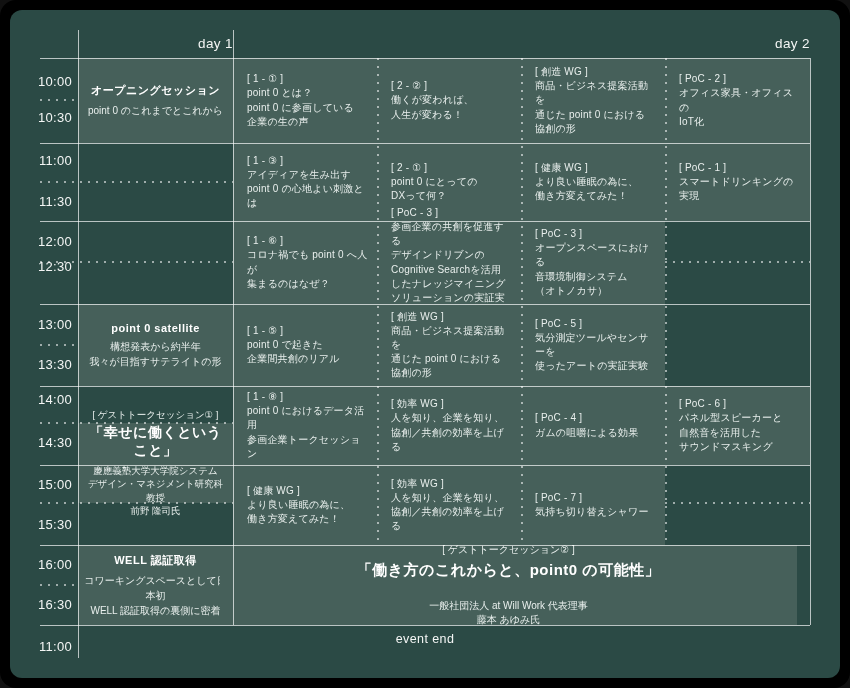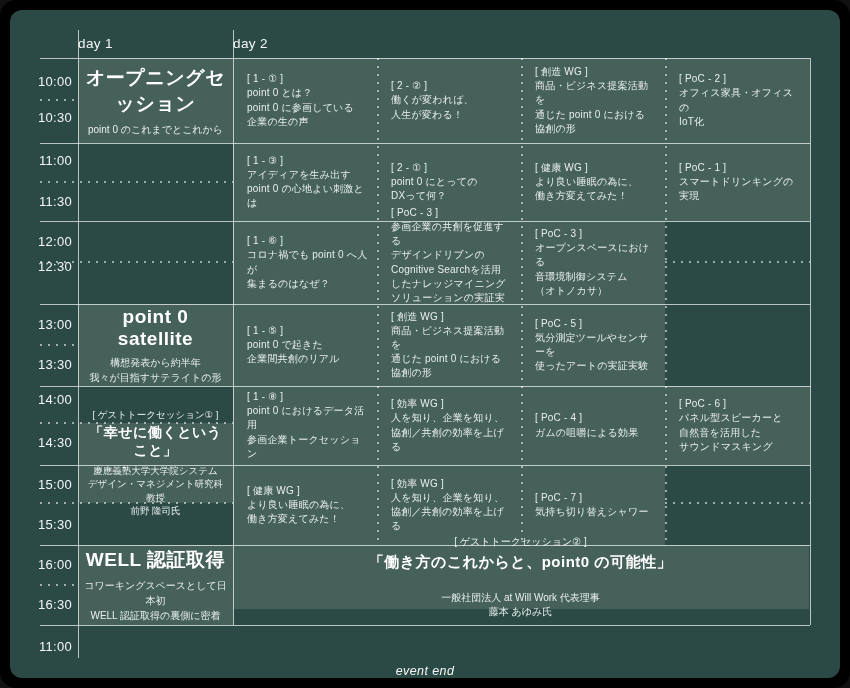--- a/index.html
+++ b/index.html
@@ -23,35 +23,35 @@
   .hd-g4{left:30px;width:38px;top:334px}
   .hd-g7{left:30px;width:38px;top:574px}
   .hd-d2{left:30px;width:193px;top:171px}
   .hd-d3{left:30px;width:193px;top:251px}
   .hd-d5{left:30px;width:193px;top:412px}
   .hd-d6{left:30px;width:193px;top:492px}
   .hd-c4r3{left:655px;width:145px;top:251px}
   .hd-c4r6{left:655px;width:145px;top:492px}
 
   
-  .dayhdr{position:absolute;top:26px;text-align:left;color:#f4f6f5;font-size:13.5px;letter-spacing:.4px;}
+  .dayhdr{position:absolute;top:26px;text-align:right;color:#f4f6f5;font-size:13.5px;letter-spacing:.4px;}
   .hdr-d1{left:68px;width:155px}
   .hdr-d2{left:223px;width:577px}
   .tl{position:absolute;left:6px;width:56px;text-align:right;color:#f4f6f5;font-size:13px;letter-spacing:.3px;}
   .tl1{top:64px}.tl2{top:100px}.tl3{top:143px}.tl4{top:184px}.tl5{top:224px}.tl6{top:249px}
   .tl7{top:307px}.tl8{top:347px}.tl9{top:382px}.tl10{top:425px}.tl11{top:467px}.tl12{top:507px}
   .tl13{top:547px}.tl14{top:587px}.tl15{top:629px}
 
   
   .cell{position:absolute;box-sizing:border-box;background:#46605a;}
   .c{display:flex;flex-direction:column;justify-content:center;padding:2px 8px 2px 14px;
      font-size:10px;line-height:1.42;letter-spacing:.2px;color:#e9efed;white-space:pre-line;text-align:left;}
   .d1c{display:flex;flex-direction:column;justify-content:center;align-items:center;text-align:center;
        color:#e9efed;white-space:pre-line;padding:2px 6px;}
-  .d1-title{font-size:19px;font-weight:700;color:#fff;letter-spacing:.5px;}
+  .d1-title{font-size:11px;font-weight:700;color:#fff;letter-spacing:.5px;}
   .d1-sub{font-size:10px;line-height:1.5;margin-top:5px;}
   .g-tag{font-size:9.5px;}
   .g-title{font-size:14px;font-weight:700;color:#fff;margin-top:2px;letter-spacing:.5px;}
   .g-speaker{font-size:9.5px;line-height:1.4;margin-top:4px;}
   .g2-tag{font-size:10px;}
   .g2-title{font-size:15px;font-weight:700;color:#fff;margin-top:4px;letter-spacing:.5px;}
   .g2-speaker{font-size:10px;line-height:1.45;margin-top:19px;}
 
   
   .col-d1{left:68px;width:155px}
@@ -61,23 +61,23 @@
   .col4{left:655px;width:145px}
   
   .row1{top:48px;height:85px}
   .row2{top:133px;height:78px}
   .row3{top:211px;height:83px}
   .row4{top:294px;height:82px}
   .row5{top:376px;height:79px}
   .row6{top:455px;height:80px}
   .row7{top:535px;height:80px}
   .guest1{left:68px;top:413px;width:155px;height:80px}
-  .guest2{left:222px;top:535px;width:577px;height:64px}
-
-  .event-end{position:absolute;left:30px;width:770px;top:654px;text-align:center;color:#f4f6f5;font-size:12.5px;letter-spacing:.4px;font-style:italic;}
+  .guest2{left:210px;top:535px;width:577px;height:80px}
+
+  .event-end{position:absolute;left:30px;width:770px;top:622px;text-align:center;color:#f4f6f5;font-size:12.5px;letter-spacing:.4px;}
 </style>
 </head>
 <body>
 
 <div class="frame">
   <div class="board">
 
     <div class="dayhdr hdr-d1">day 1</div>
     <div class="dayhdr hdr-d2">day 2</div>
 

